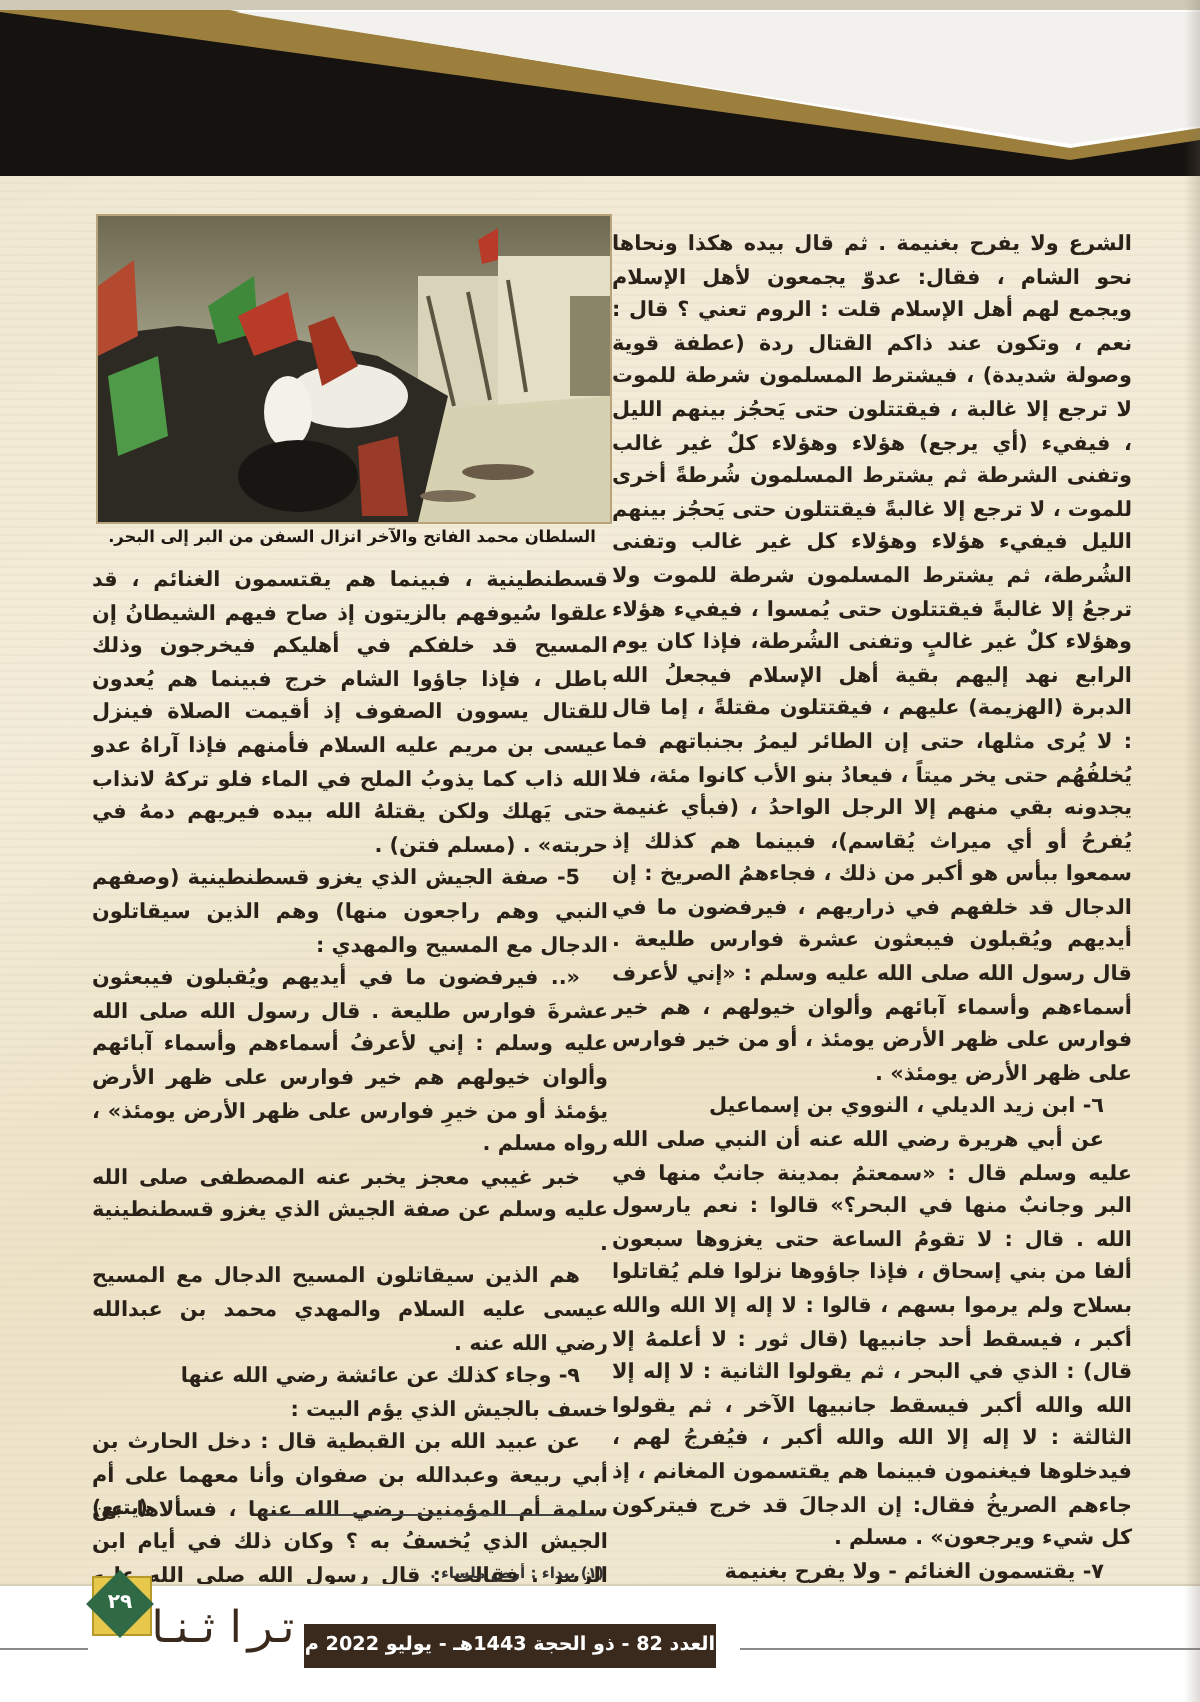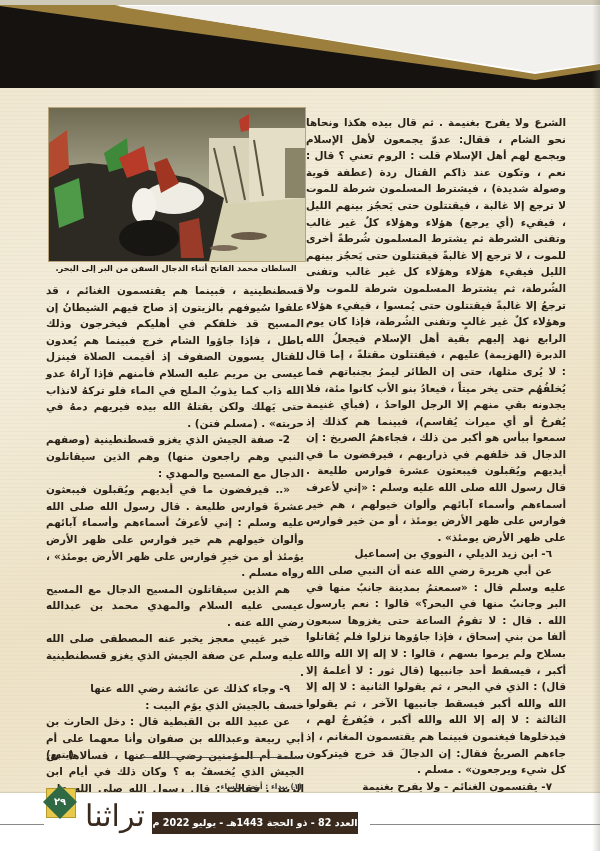--- a/index.html
+++ b/index.html
@@ -57,21 +57,21 @@
   .footer-rule {
     position:absolute; top:824px; height:1px; background:#8a8a8a;
   }
   .issue-badge {
     position:absolute; left:152px; top:812px; width:206px; height:22px;
     background:#3a2a1e; color:#ffffff; font-size:9.6px; font-weight:bold;
     line-height:22px; text-align:center; direction:rtl; white-space:nowrap;
   }
   .logo-text {
     position:absolute; left:85px; top:796px; width:66px; height:40px;
-    font-family:Liberation Sans, sans-serif; font-size:30px; line-height:40px; color:#3a2a1e;
+    font-family:Liberation Mono, monospace; font-size:22px; line-height:40px; color:#3a2a1e;
     direction:rtl; text-align:left; letter-spacing:-1px;
   }
   .page-num-wrap {
     position:absolute; left:42px; top:784px; width:36px; height:36px;
   }
   .page-num-square {
     position:absolute; left:4px; top:4px; width:28px; height:28px; background:#e8c84a;
     border:1px solid #b59a2b;
   }
   .page-num-diamond {
@@ -135,36 +135,36 @@
 
       <polygon points="5,80 30,70 35,110 10,120" fill="#4f9a48"></polygon>
 
       <ellipse cx="100" cy="130" rx="30" ry="18" fill="#181612"></ellipse>
       <polygon points="130,115 150,110 155,150 132,150" fill="#9a3a28"></polygon>
 
       <ellipse cx="200" cy="128" rx="18" ry="4" fill="#6a5a48"></ellipse>
       <ellipse cx="175" cy="140" rx="14" ry="3" fill="#7a6a58"></ellipse>
     </svg>
   </div>
-  <div class="caption">السلطان محمد الفاتح أثناء الدجال السفن من البر إلى البحر.</div>
+  <div class="caption">السلطان محمد الفاتح والآخر انزال السفن من البر إلى البحر.</div>
 
   <div class="col col-right">
     <p>الشرع ولا يفرح بغنيمة . ثم قال بيده هكذا ونحاها نحو الشام ، فقال: عدوّ يجمعون لأهل الإسلام ويجمع لهم أهل الإسلام قلت : الروم تعني ؟ قال : نعم ، وتكون عند ذاكم القتال ردة (عطفة قوية وصولة شديدة) ، فيشترط المسلمون شرطة للموت لا ترجع إلا غالبة ، فيقتتلون حتى يَحجُز بينهم الليل ، فيفيء (أي يرجع) هؤلاء وهؤلاء كلٌ غير غالب وتفنى الشرطة ثم يشترط المسلمون شُرطةً أخرى للموت ، لا ترجع إلا غالبةً فيقتتلون حتى يَحجُز بينهم الليل فيفيء هؤلاء وهؤلاء كل غير غالب وتفنى الشُرطة، ثم يشترط المسلمون شرطة للموت ولا ترجعُ إلا غالبةً فيقتتلون حتى يُمسوا ، فيفيء هؤلاء وهؤلاء كلٌ غير غالبٍ وتفنى الشُرطة، فإذا كان يوم الرابع نهد إليهم بقية أهل الإسلام فيجعلُ الله الدبرة (الهزيمة) عليهم ، فيقتتلون مقتلةً ، إما قال : لا يُرى مثلها، حتى إن الطائر ليمرُ بجنباتهم فما يُخلفُهُم حتى يخر ميتاً ، فيعادُ بنو الأب كانوا مئة، فلا يجدونه بقي منهم إلا الرجل الواحدُ ، (فبأي غنيمة يُفرحُ أو أي ميراث يُقاسم)، فبينما هم كذلك إذ سمعوا ببأس هو أكبر من ذلك ، فجاءهمُ الصريخ : إن الدجال قد خلفهم في ذراريهم ، فيرفضون ما في أيديهم ويُقبلون فيبعثون عشرة فوارس طليعة . قال رسول الله صلى الله عليه وسلم : «إني لأعرف أسماءهم وأسماء آبائهم وألوان خيولهم ، هم خير فوارس على ظهر الأرض يومئذ ، أو من خير فوارس على ظهر الأرض يومئذ» .</p>
     <p class="heading">٦- ابن زيد الديلي ، النووي بن إسماعيل</p>
     <p class="indent">عن أبي هريرة رضي الله عنه أن النبي صلى الله عليه وسلم قال : «سمعتمُ بمدينة جانبٌ منها في البر وجانبٌ منها في البحر؟» قالوا : نعم يارسول الله . قال : لا تقومُ الساعة حتى يغزوها سبعون ألفا من بني إسحاق ، فإذا جاؤوها نزلوا فلم يُقاتلوا بسلاح ولم يرموا بسهم ، قالوا : لا إله إلا الله والله أكبر ، فيسقط أحد جانبيها (قال ثور : لا أعلمهُ إلا قال) : الذي في البحر ، ثم يقولوا الثانية : لا إله إلا الله والله أكبر فيسقط جانبيها الآخر ، ثم يقولوا الثالثة : لا إله إلا الله والله أكبر ، فيُفرجُ لهم ، فيدخلوها فيغنمون فبينما هم يقتسمون المغانم ، إذ جاءهم الصريخُ فقال: إن الدجالَ قد خرج فيتركون كل شيء ويرجعون» . مسلم .</p>
     <p class="heading">٧- يقتسمون الغنائم - ولا يفرح بغنيمة</p>
     <p class="indent">عن أبي هريرة رضي الله عنه أن رسول الله صلى الله عليه وسلم قال : «لا تقومُ الساعةُ حتى ينزل الروم بـ (الأعماق) أو بـ(دابق) فيخرجُ إليهم جيشٌ من المدينة من خيار أهل الأرضِ يومئذ فإذا تصافوا ، قالت الرومُ : خلوا بيننا وبين الذين سبوا منا نقاتلهم ، فيقولُ المسلمون : لا والله ، لا نُخلي بينكم وبين إخواننا فيقاتلونهم فينهزم ثلثٌ لا يتوب الله عليهم ، ويُقتل ثلثهم أفضل الشهداء عند الله ، ويفتتحُ الثلثُ ، لا يُفتنون أبدا ، فيفتتحون</p>
   </div>
 
   <div class="col col-left">
     <p>قسطنطينية ، فبينما هم يقتسمون الغنائم ، قد علقوا سُيوفهم بالزيتون إذ صاح فيهم الشيطانُ إن المسيح قد خلفكم في أهليكم فيخرجون وذلك باطل ، فإذا جاؤوا الشام خرج فبينما هم يُعدون للقتال يسوون الصفوف إذ أقيمت الصلاة فينزل عيسى بن مريم عليه السلام فأمنهم فإذا آراهُ عدو الله ذاب كما يذوبُ الملح في الماء فلو تركهُ لانذاب حتى يَهلك ولكن يقتلهُ الله بيده فيريهم دمهُ في حربته» . (مسلم فتن) .</p>
-    <p class="indent">2- صفة الجيش الذي يغزو قسطنطينية (وصفهم النبي وهم راجعون منها) وهم الذين سيقاتلون الدجال مع المسيح والمهدي :</p>
+    <p class="indent">5- صفة الجيش الذي يغزو قسطنطينية (وصفهم النبي وهم راجعون منها) وهم الذين سيقاتلون الدجال مع المسيح والمهدي :</p>
     <p class="indent">«.. فيرفضون ما في أيديهم ويُقبلون فيبعثون عشرةَ فوارس طليعة . قال رسول الله صلى الله عليه وسلم : إني لأعرفُ أسماءهم وأسماء آبائهم وألوان خيولهم هم خير فوارس على ظهر الأرض يؤمئذ أو من خيرِ فوارس على ظهر الأرض يومئذ» ، رواه مسلم .</p>
+    <p class="indent">خبر غيبي معجز يخبر عنه المصطفى صلى الله عليه وسلم عن صفة الجيش الذي يغزو قسطنطينية .</p>
     <p class="indent">هم الذين سيقاتلون المسيح الدجال مع المسيح عيسى عليه السلام والمهدي محمد بن عبدالله رضي الله عنه .</p>
-    <p class="indent">خبر غيبي معجز يخبر عنه المصطفى صلى الله عليه وسلم عن صفة الجيش الذي يغزو قسطنطينية .</p>
     <p class="heading">٩- وجاء كذلك عن عائشة رضي الله عنها</p>
     <p>خسف بالجيش الذي يؤم البيت :</p>
     <p class="indent">عن عبيد الله بن القبطية قال : دخل الحارث بن أبي ربيعة وعبدالله بن صفوان وأنا معهما على أم سلمة أم المؤمنين رضي الله عنها ، فسألاها عن الجيش الذي يُخسفُ به ؟ وكان ذلك في أيام ابن الزبير . فقالت : قال رسول الله صلى الله عليه وسلم : «يعوذُ عائذٌ بالبيت فيبعثُ إليه بعثٌ فإذا كانوا ببيداء⁽¹⁾ من الأرض خسف بهم» .</p>
     <p class="indent">فقلت : يارسول الله : فكيف إن كان كارهاً ؟ قال : «يُخسفُ به معهم ، ولكنهُ يُبعثُ يومَ القيامة على نيته» . وقال أبو جعفر : هي بيداء المدينة . مسلم .</p>
   </div>
 
   <div class="continued">(يتبع)</div>
   <div class="footnote-line"></div>
   <div class="footnote">(١) بيداء : أرض ملساء .</div>
 

